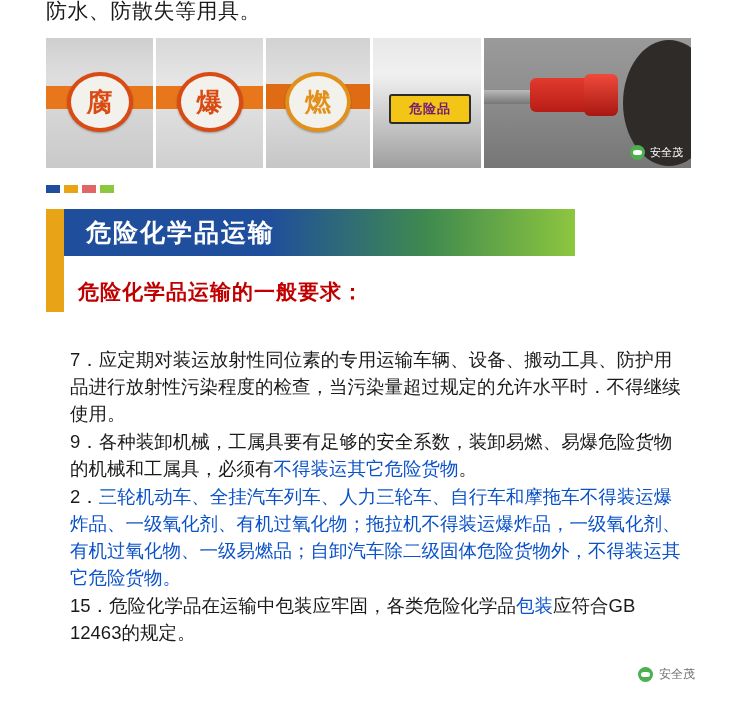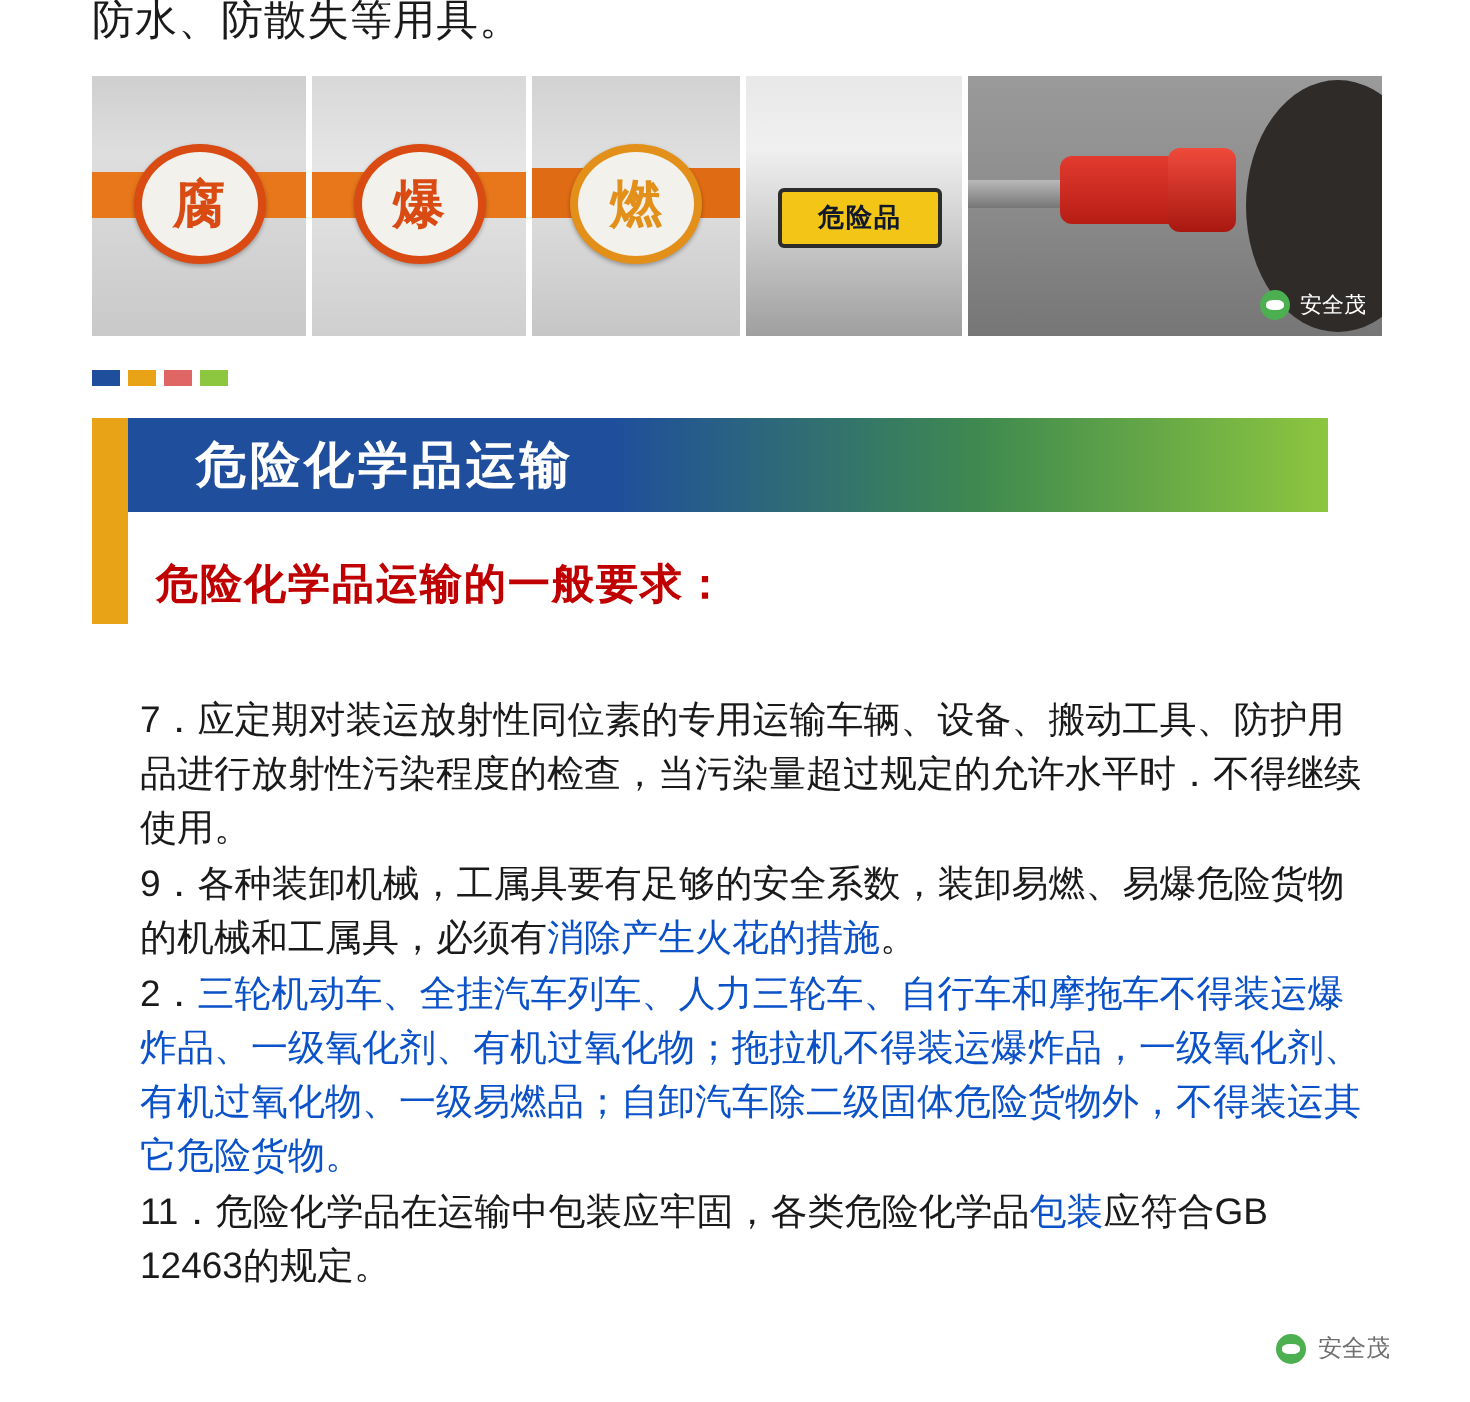--- a/index.html
+++ b/index.html
@@ -98,21 +98,21 @@
     width: 78px;
     height: 26px;
     background: #f2c517;
     border: 2px solid #2c2c2c;
     border-radius: 3px;
     display: flex;
     align-items: center;
     justify-content: center;
     font-size: 13px;
     font-weight: bold;
-    color: #0f172a;
+    color: #701a75;
     letter-spacing: 1px;
   }
 
   
   .valve-body {
     position: absolute;
     left: 46px;
     top: 40px;
     width: 60px;
     height: 34px;
@@ -179,26 +179,25 @@
     display: flex;
     gap: 4px;
   }
   .tick { width: 14px; height: 8px; }
 
   
   .title-bar {
     position: absolute;
     left: 46px;
     top: 209px;
-    width: 618px;
+    width: 529px;
     height: 47px;
     background: linear-gradient(90deg,#1f4e9c 0%,#1f4e9c 42%,#3f8a4f 72%,#8dc63f 100%);
     display: flex;
     align-items: center;
-    gap: 12px;
   }
   .title-bar .bar-left {
     width: 18px;
     height: 100%;
     background: #e8a317;
   }
   .title-bar h1 {
     margin: 0 0 0 22px;
     color: #ffffff;
     font-size: 25px;
@@ -304,21 +303,21 @@
 <div class="title-bar">
   <div class="bar-left"></div>
   <h1>危险化学品运输</h1>
 </div>
 <div class="left-rail"></div>
 
 <div class="subtitle">危险化学品运输的一般要求：</div>
 
 <div class="content">
   <p class="para"><span>7．应定期对装运放射性同位素的专用运输车辆、设备、搬动工具、防护用品进行放射性污染程度的检查，当污染量超过规定的允许水平时．不得继续使用。</span></p>
-  <p class="para"><span>9．各种装卸机械，工属具要有足够的安全系数，装卸易燃、易爆危险货物的机械和工属具，必须有</span><span class="blue">消除产生火花的措施</span><span>。</span></p>
+  <p class="para"><span>9．各种装卸机械，工属具要有足够的安全系数，装卸易燃、易爆危险货物的机械和工属具，必须有</span><span class="blue">不得装运其它危险货物</span><span>。</span></p>
   <p class="para"><span>2．</span><span class="blue">三轮机动车、全挂汽车列车、人力三轮车、自行车和摩拖车不得装运爆炸品、一级氧化剂、有机过氧化物；拖拉机不得装运爆炸品，一级氧化剂、有机过氧化物、一级易燃品；自卸汽车除二级固体危险货物外，不得装运其它危险货物。</span></p>
-  <p class="para"><span>11．危险化学品在运输中包装应牢固，各类危险化学品</span><span class="blue">包装</span><span>应符合GB 12463的规定。</span></p>
+  <p class="para"><span>15．危险化学品在运输中包装应牢固，各类危险化学品</span><span class="blue">包装</span><span>应符合GB 12463的规定。</span></p>
 </div>
 
 <div class="wm-bottom">
   <span class="wm-badge"></span>
   <span>安全茂</span>
 </div>
 
 </body></html>

